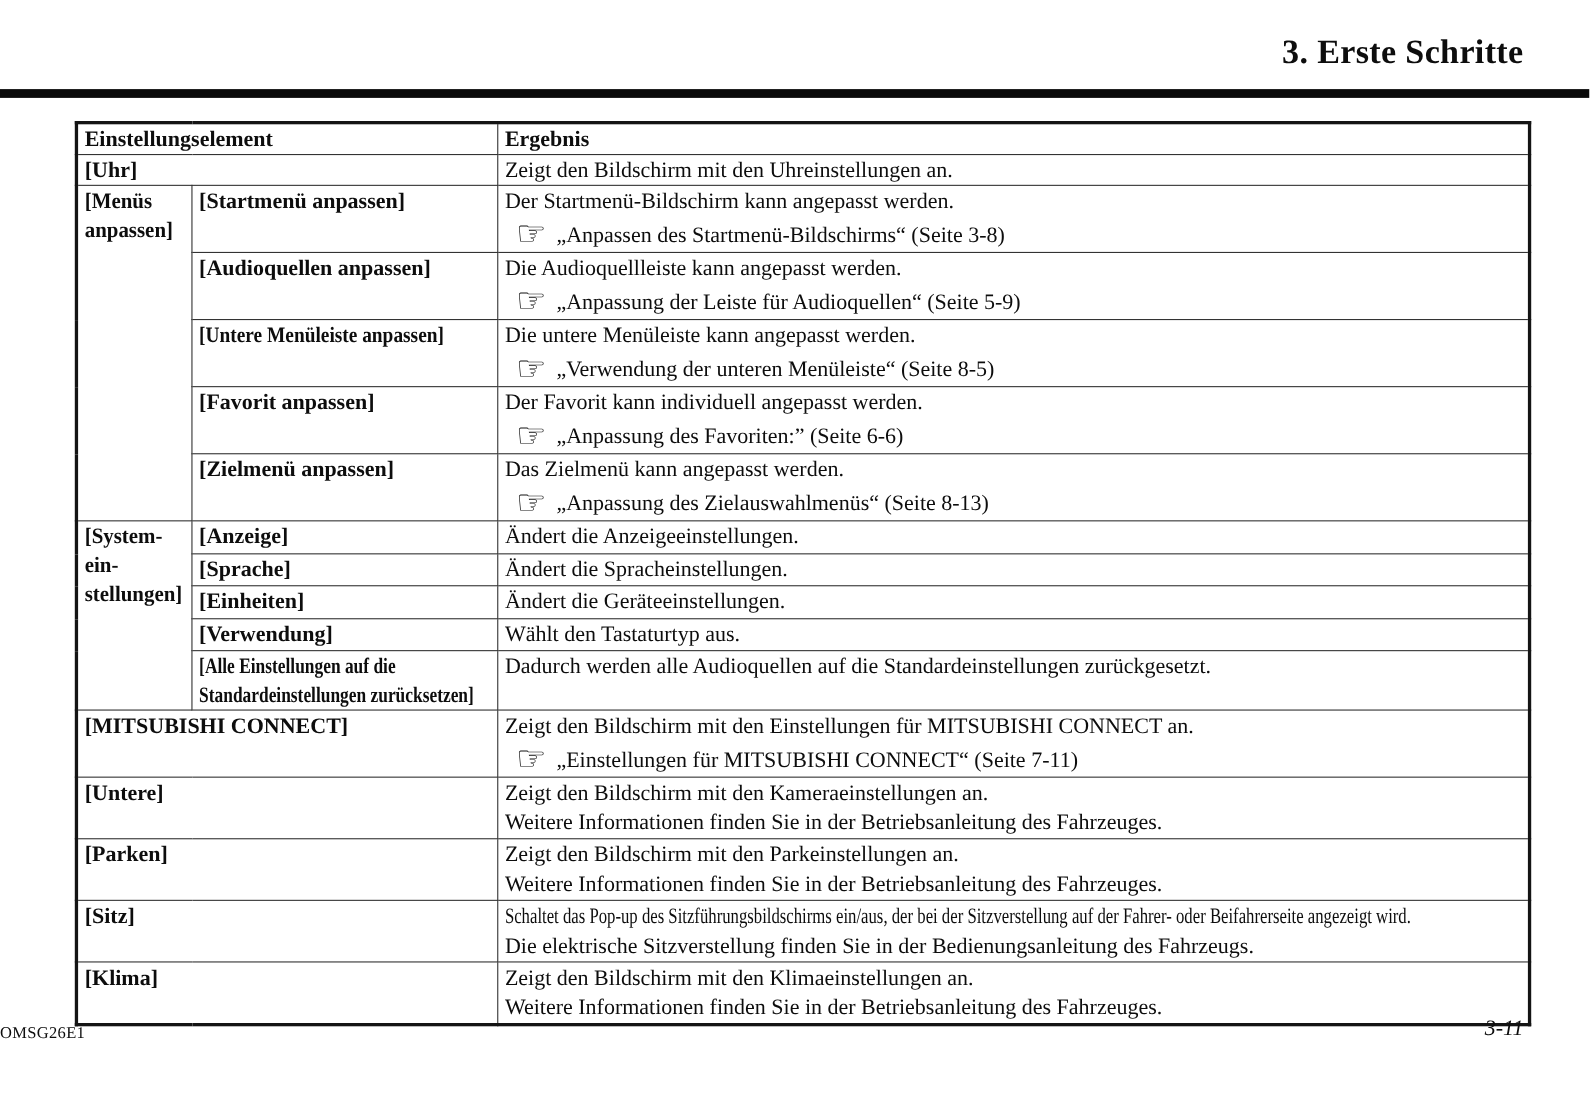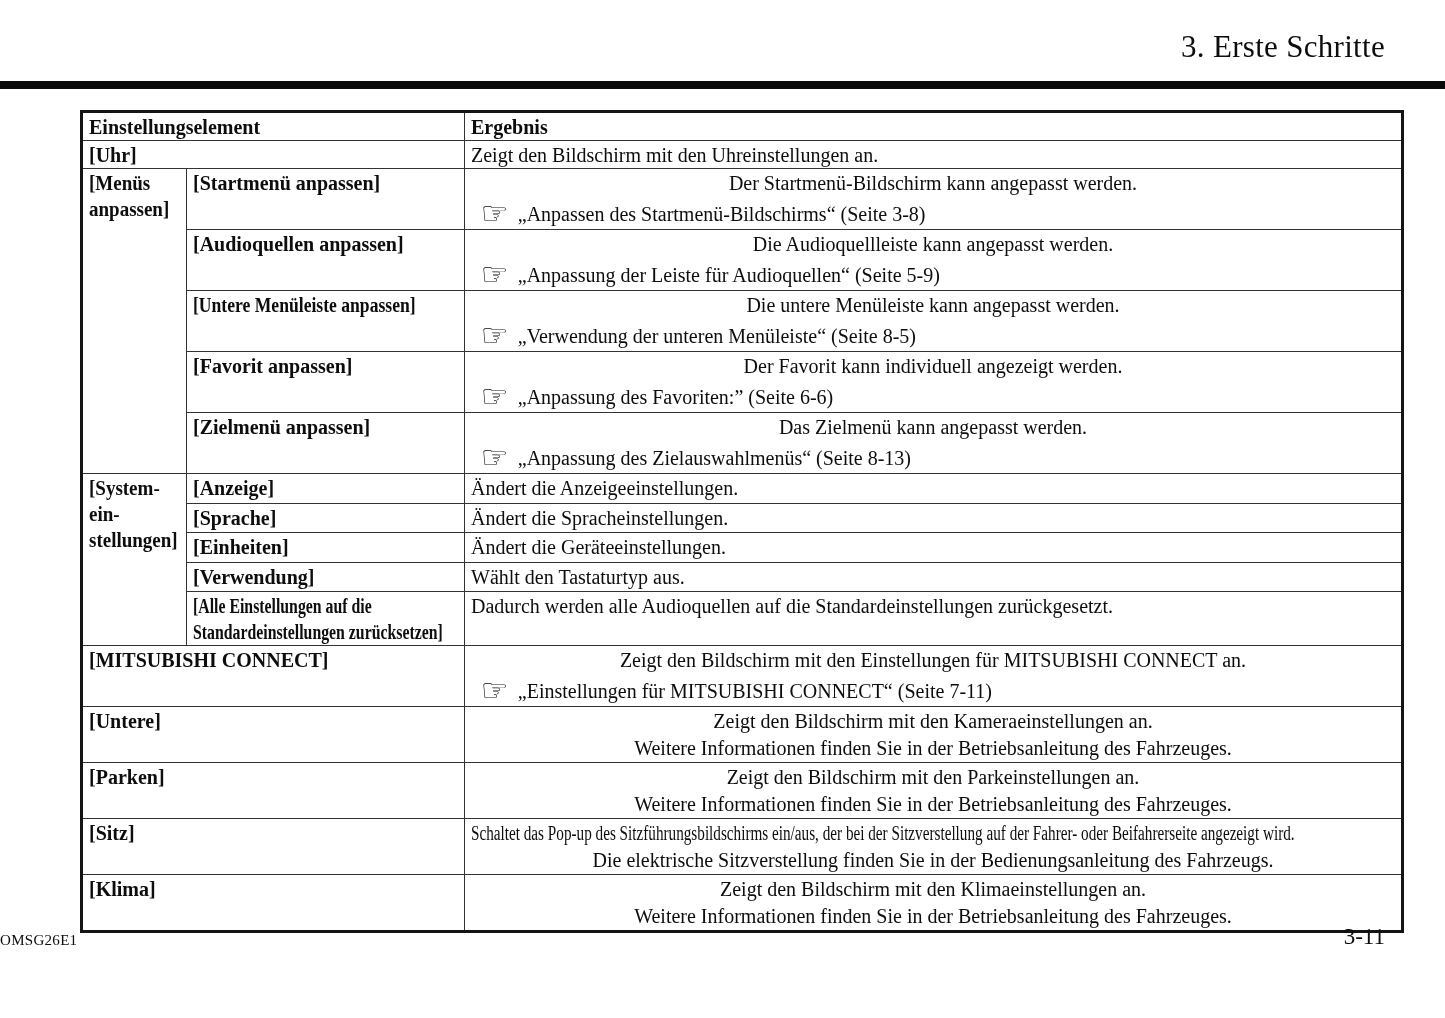--- a/index.html
+++ b/index.html
@@ -6,66 +6,67 @@
   html, body { background: #ffffff; }
   body {
     width: 1445px; height: 1018px;
     position: relative;
     font-family: "Liberation Serif", serif;
     color: #0d0d0d;
     overflow: hidden;
   }
   .chapter-title {
     position: absolute; top: 29px; right: 60px;
-    font-size: 31px; font-weight: normal; letter-spacing: 0.3px;
+    font-size: 31px; font-weight: bold; letter-spacing: 0.3px;
   }
   .top-rule {
     position: absolute; top: 81px; left: 0;
     width: 1445px; height: 8px; background: #0a0a0a;
   }
   table.settings {
-    position: absolute; left: 80px; top: 110px;
+    position: absolute; left: 68px; top: 110px;
     width: 1321px;
     border-collapse: collapse; table-layout: fixed;
     font-size: 20px; line-height: 26px;
     border: 3px solid #141414;
   }
   table.settings td {
     border: 1.6px solid #333333;
     vertical-align: top;
     padding: 1px 6px 0 6px;
     overflow: hidden;
   }
   .bold { font-weight: bold; }
   .fit { display: inline-block; width: max-content; transform-origin: 0 0; white-space: pre; }
   .s95 { transform: scaleX(0.95); }
   .s88 { transform: scaleX(0.88); }
   .s79 { transform: scaleX(0.79); }
   .s76 { transform: scaleX(0.76); }
-  .desc { line-height: 27px; text-align: center; }
+  .desc { line-height: 27px; }
   .refline { display: flex; align-items: center; margin: 1px 0 0 10px; height: 31px; }
   .manicule {
     font-family: "DejaVu Sans", sans-serif;
     font-size: 31px; line-height: 31px;
     margin-right: 9px; flex: 0 0 auto;
   }
   .h27 td { height: 27px; }
   .h28 td { height: 28px; }
   .h59 td { height: 59px; }
   .h30 td { height: 30px; }
   .h29 td { height: 29px; }
   .h52 td { height: 52px; }
   .h53 td { height: 53px; }
   .footer-code {
     position: absolute; top: 932px; left: 0; width: 1445px;
     text-align: left; font-size: 15px; letter-spacing: 0.3px;
   }
   .footer-page {
     position: absolute; top: 924px; right: 60px;
-    font-size: 23px;
+    font-size: 20px;
+    font-style: italic;
   }
 </style>
 </head>
 <body>
 
 <div class="chapter-title">3. Erste Schritte</div>
 <div class="top-rule"></div>
 
 <table class="settings">
   <colgroup>
@@ -117,21 +118,21 @@
       <div class="desc">Die untere Menüleiste kann angepasst werden.</div>
       <div class="refline">
         <span class="manicule">☞</span>
         <span>„Verwendung der unteren Menüleiste“ (Seite 8-5)</span>
       </div>
     </td>
   </tr>
   <tr class="h59">
     <td class="bold">[Favorit anpassen]</td>
     <td>
-      <div class="desc">Der Favorit kann individuell angezeigt werden.</div>
+      <div class="desc">Der Favorit kann individuell angepasst werden.</div>
       <div class="refline">
         <span class="manicule">☞</span>
         <span>„Anpassung des Favoriten:” (Seite 6-6)</span>
       </div>
     </td>
   </tr>
   <tr class="h59">
     <td class="bold">[Zielmenü anpassen]</td>
     <td>
       <div class="desc">Das Zielmenü kann angepasst werden.</div>

